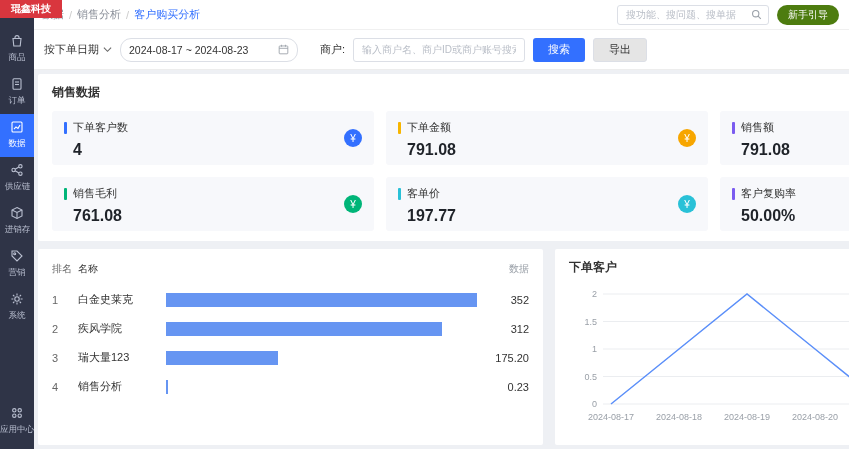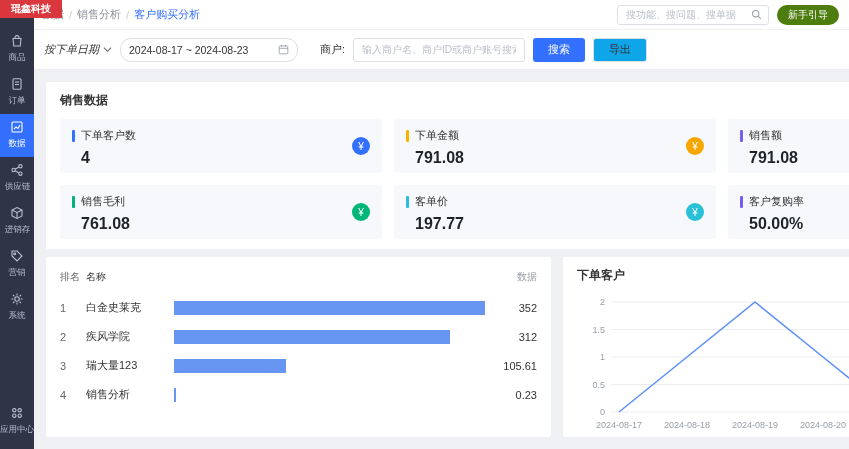--- a/index.html
+++ b/index.html
@@ -56,45 +56,45 @@
   .guide-btn {
     height:20px; padding:0 11px; background:#4d7c0f; color:#fff; border:none;
     border-radius:10px; font-size:10px; cursor:pointer; white-space:nowrap;
   }
 
   
   .filterbar {
     background:#fff; flex:0 0 40px; display:flex; align-items:center; gap:8px;
     padding:0 10px; border-bottom:1px solid #ededed;
   }
-  .date-type { display:flex; align-items:center; gap:4px; font-size:11px; cursor:pointer;font-style:italic; }
+  .date-type { display:flex; align-items:center; gap:4px; font-size:11px; cursor:pointer; }
   .date-type svg { width:9px; height:9px; }
   .date-range {
     width:178px; height:24px; border:1px solid #dcdfe6; border-radius:11px;
     display:flex; align-items:center; justify-content:space-between; padding:0 8px;
     font-size:10.5px; color:#333; cursor:pointer;
   }
   .date-range svg { width:11px; height:11px; }
   .merchant-label { margin-left:14px; font-size:11px; }
   .merchant-input {
     width:172px; height:24px; border:1px solid #dcdfe6; border-radius:3px;
     padding:0 8px; font-size:10px; color:#333; outline:none;
   }
   .merchant-input::placeholder { color:#b9bec7; }
   .btn-primary {
     height:24px; padding:0 15px; background:#3370ff; color:#fff; border:none;
     border-radius:3px; font-size:11px; cursor:pointer;
   }
   .btn-default {
-    height:24px; padding:2px 15px; background:#0ea5e9; color:#333;
+    height:24px; padding:2px 15px; background:#e5e5e5; color:#333;
     border:1px solid #dcdfe6; border-radius:3px; font-size:11px; cursor:pointer;
   }
 
   
-  .content { flex:1; min-height:0; background:#eef0f4; padding:12px; overflow:hidden; }
+  .content { flex:1; min-height:0; background:#eef0f4; padding:4px; overflow:hidden; }
   .content-inner { width:1032px; height:100%; display:flex; flex-direction:column; gap:8px; }
   .card { background:#fff; border-radius:2px; padding:10px 14px; }
   .card-title { font-size:12px; font-weight:bold; color:#333; margin:0 0 10px; }
 
   
   .tiles { display:grid; grid-template-columns:repeat(3,322px); gap:12px; }
   .tile { position:relative; height:54px; background:#f7f8fb; border-radius:3px; padding:9px 12px; }
   .tile-top { display:flex; align-items:center; }
   .tile-accent { width:3px; height:12px; margin-right:6px; border-radius:1px; }
   .tile-label { font-size:11px; color:#333; }
@@ -337,21 +337,21 @@
                     <span class="bar" style="display: block; width: max(88.6364%, 2px); background: rgb(102, 149, 242);"></span>
                   </span>
                   <span class="col-value">312</span>
                 </div>
                 <div class="rank-row">
                   <span class="col-rank">3</span>
                   <span class="col-name">瑞大量123</span>
                   <span class="col-bar">
                     <span class="bar" style="display: block; width: max(36.0369%, 2px); background: rgb(102, 149, 242);"></span>
                   </span>
-                  <span class="col-value">105.61</span>
+                  <span class="col-value">175.20</span>
                 </div>
                 <div class="rank-row">
                   <span class="col-rank">4</span>
                   <span class="col-name">销售分析</span>
                   <span class="col-bar">
                     <span class="bar" style="display: block; width: max(0.0653409%, 2px); background: rgb(102, 149, 242);"></span>
                   </span>
                   <span class="col-value">0.23</span>
                 </div>
               </div>

